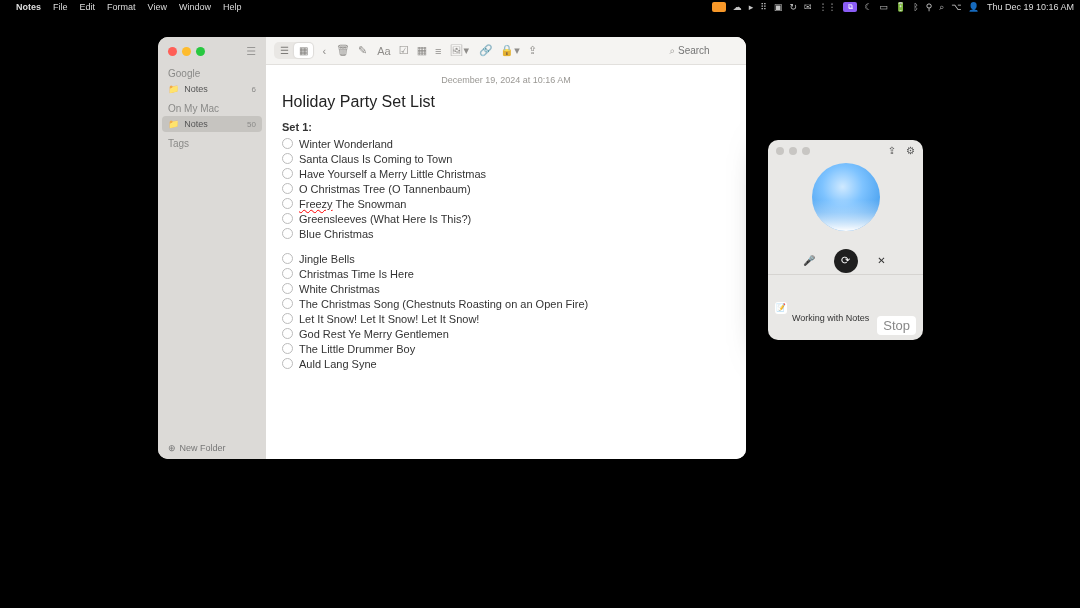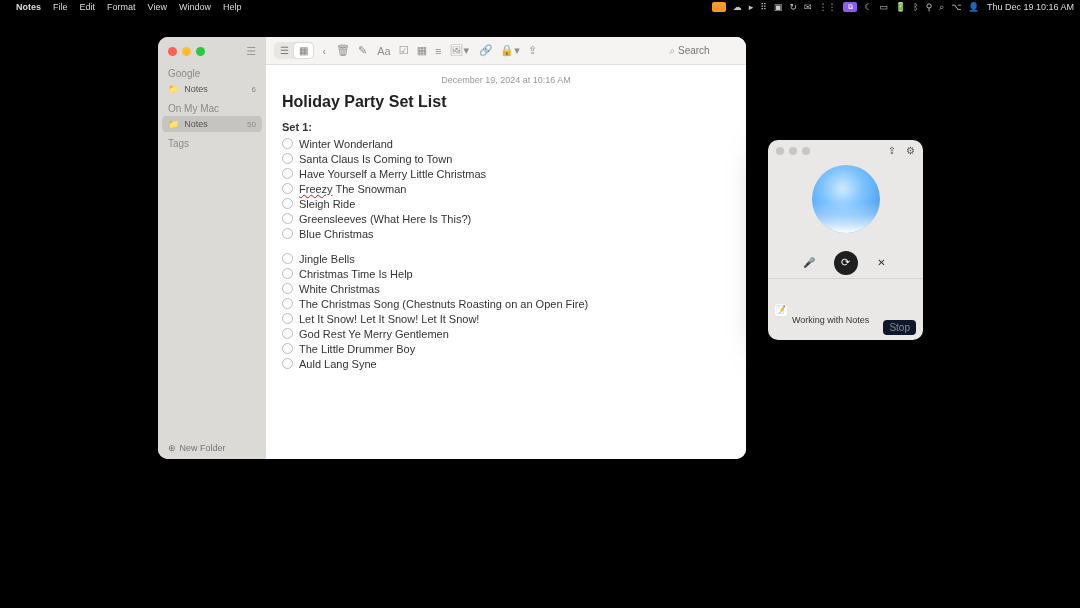--- a/index.html
+++ b/index.html
@@ -40,41 +40,41 @@
   .toolbar .tb-group { display: flex; gap: 8px; align-items:center;}
   .toolbar .tb-btn { cursor: default; opacity:.85;}
   .toolbar .view-toggle { display:flex; background:#e9e7e4; border-radius:5px; padding:1px;}
   .toolbar .view-toggle span{ padding:2px 5px; border-radius:4px; font-size:10px;}
   .toolbar .view-toggle .active{ background:#fff; box-shadow:0 0 2px rgba(0,0,0,.15);}
   .toolbar .search { margin-left: auto; display:flex; align-items:center; gap:3px; color:#9a9894; font-size:10px;}
   .toolbar .search input { border:none; background:transparent; font-size:10px; width:60px; outline:none;}
 
   .note-content { flex:1; padding: 10px 16px 12px; overflow:auto; font-size: 11px; color:#333;}
   .note-date { text-align:center; font-size: 9px; color:#9a9894; margin-bottom: 8px;}
-  .note-title { font-size: 16px; font-weight: 700; margin-bottom: 10px; color:#222;}
+  .note-title { font-size: 16px; font-weight: 400; margin-bottom: 10px; color:#222;}
   .set-label { font-weight: 600; margin-top: 6px; margin-bottom: 3px;}
   .checklist-item { display:flex; align-items:center; gap:6px; padding: 1.5px 0;}
   .checklist-item .circle { width:11px; height:11px; border:1.2px solid #bbb; border-radius:50%; flex-shrink:0;}
   .underline { text-decoration: underline red wavy; text-decoration-thickness: .8px; text-underline-offset: 1px;}
 
   
   .siri-window { position: absolute; top: 140px; left: 768px; width: 155px; height: 200px; background: #e9e8e6; border-radius: 10px; box-shadow: 0 10px 35px rgba(0,0,0,.6); display:flex; flex-direction:column; overflow:hidden;}
   .siri-top { display:flex; align-items:center; padding: 5px 8px; gap:5px;}
   .siri-top .dot { width:8px; height:8px; border-radius:50%; background:#c8c6c3;}
   .siri-top .right-icons { margin-left:auto; display:flex; gap:10px; color:#555; font-size:10px;}
   .siri-body { flex:1; display:flex; flex-direction:column; align-items:center; justify-content:center; gap:18px;}
   .siri-orb { width:68px; height:68px; border-radius:50%; background: radial-gradient(circle at 45% 35%, #cfe9ff 0%, #7ec3ff 35%, #4fa4f0 70%, #2f7fd0 100%); position:relative; overflow:hidden;}
   .siri-orb::after{content:"";position:absolute;bottom:0;left:0;right:0;height:45%;background:linear-gradient(0deg,#fff 0%,rgba(255,255,255,.3) 60%,transparent 100%);}
   .siri-controls { display:flex; gap:14px; align-items:center;}
   .siri-controls .ctrl { width:20px; height:20px; display:flex; align-items:center; justify-content:center; font-size:10px; color:#333;}
   .siri-controls .ctrl.dark { background:#1f1f1f; color:#fff; border-radius:50%; width:24px; height:24px; font-size:11px;}
   .siri-footer { border-top:1px solid #d6d4d1; display:flex; align-items:center; padding:5px 7px; gap:5px;}
   .siri-footer .app-icon { width:12px; height:12px; background:#fff; border-radius:3px; display:flex; align-items:center; justify-content:center; font-size:8px;}
   .siri-footer .task { font-size:9px; color:#333; font-weight:500;margin-top:20px;}
-  .siri-footer .stop { margin-left:auto; font-size:10px; color:#888; background:#0f172a; padding:2px 6px; border-radius:4px;margin-top:36px;}
+  .siri-footer .stop { margin-left:auto; font-size:13px; color:#888; background:#ffffff; padding:2px 6px; border-radius:4px;margin-top:36px;}
 </style>
 </head>
 <body>
 
 <div class="menubar">
   <span class="apple"></span>
   <div class="menu-left">
     <span>Notes</span>
     <span>File</span>
     <span>Edit</span>
@@ -184,42 +184,42 @@
             <div class="checklist-item">
               <span class="circle"></span>
               <span>Santa Claus Is Coming to Town</span>
             </div>
             <div class="checklist-item">
               <span class="circle"></span>
               <span>Have Yourself a Merry Little Christmas</span>
             </div>
             <div class="checklist-item">
               <span class="circle"></span>
+              <span>O Christmas Tree (O Tannenbaum)</span>
+            </div>
+            <div class="checklist-item">
+              <span class="circle"></span>
               <span><span class="underline">Freezy</span> The Snowman</span>
             </div>
             <div class="checklist-item">
               <span class="circle"></span>
-              <span>Sleigh Ride</span>
-            </div>
-            <div class="checklist-item">
-              <span class="circle"></span>
               <span>Greensleeves (What Here Is This?)</span>
             </div>
             <div class="checklist-item">
               <span class="circle"></span>
               <span>Blue Christmas</span>
             </div>
             <div style="height: 10px;"></div>
             <div class="checklist-item">
               <span class="circle"></span>
               <span>Jingle Bells</span>
             </div>
             <div class="checklist-item">
               <span class="circle"></span>
-              <span>Christmas Time Is Help</span>
+              <span>Christmas Time Is Here</span>
             </div>
             <div class="checklist-item">
               <span class="circle"></span>
               <span>White Christmas</span>
             </div>
             <div class="checklist-item">
               <span class="circle"></span>
               <span>The Christmas Song (Chestnuts Roasting on an Open Fire)</span>
             </div>
             <div class="checklist-item">

